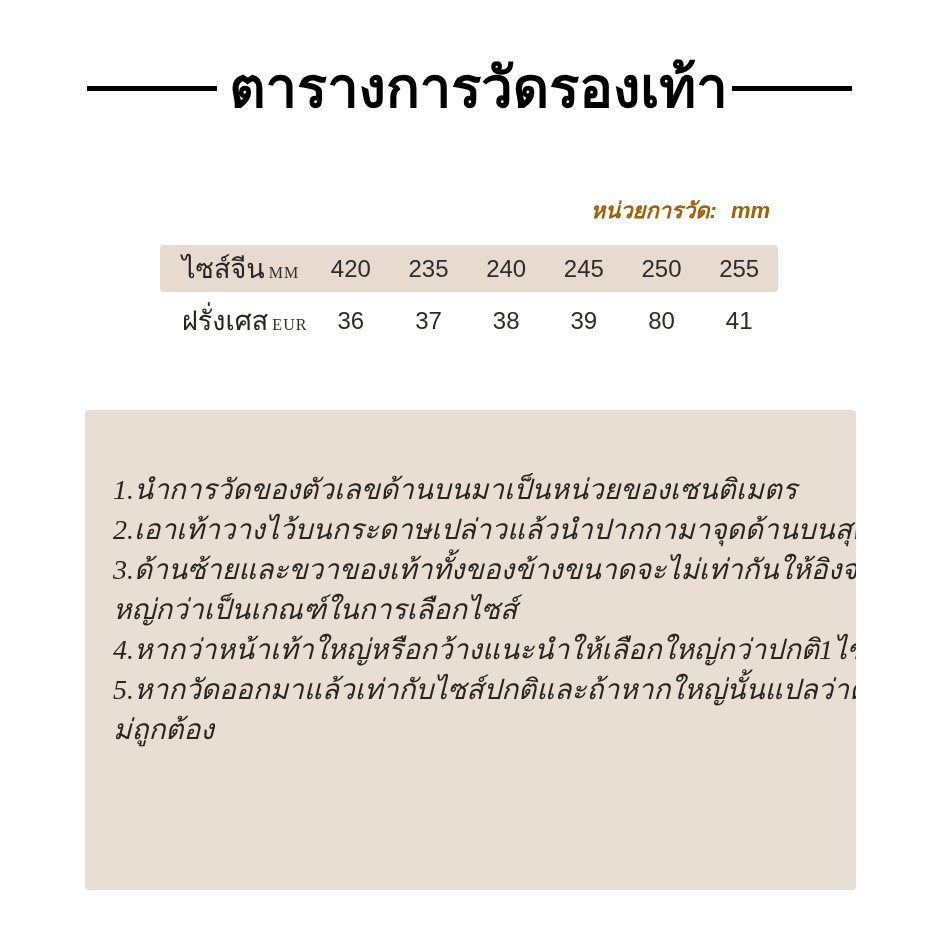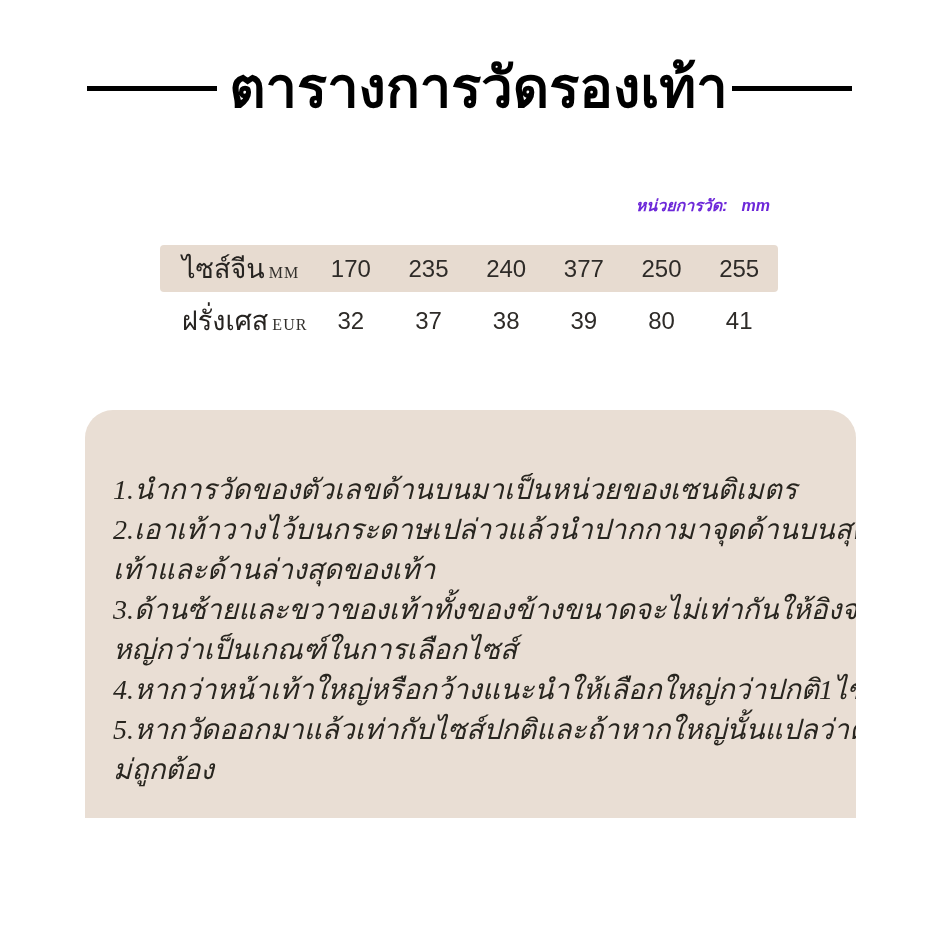--- a/index.html
+++ b/index.html
@@ -1,20 +1,20 @@
 <!DOCTYPE html>
 <html lang="th" style="--row-highlight-bg: #e7dbd0; --note-box-bg: #e9ded4; --text: #1f1f1e;"><head>
 <meta charset="utf-8">
 <style>
   * { margin: 0; padding: 0; box-sizing: border-box; }
   html, body { background: #ffffff; }
   .page {
     position: relative;
     width: 939px;
-    height: 818px;
+    height: 939px;
     background: #ffffff;
     overflow: hidden;
     font-family: "Liberation Serif", "DejaVu Serif", serif;
     color: var(--text, #1f1f1e);
   }
 
   
   .title-row {
     position: absolute;
     top: 48px;
@@ -40,26 +40,26 @@
     line-height: 1;
     white-space: nowrap;
     font-family: "Liberation Serif", "DejaVu Serif", serif;
   }
 
   
   .unit-row {
     position: absolute;
     top: 193px;
     right: 169px;
-    font-size: 16px;
+    font-size: 22px;
     font-weight: 700;
     font-style: italic;
     white-space: nowrap;
     font-family: "Liberation Sans", "DejaVu Sans", sans-serif;
-    color: #6d28d9;
+    color: #a16207;
   }
   .unit-row .unit-value { margin-left: 14px; }
 
   
   .size-table {
     position: absolute;
     top: 245px;
     left: 160px;
     width: 618px;
   }
@@ -96,21 +96,21 @@
   }
 
   
   .note-box {
     position: absolute;
     top: 410px;
     left: 85px;
     width: 771px;
     height: 480px;
     background: var(--note-box-bg, #e9ded4);
-    border-radius: 28px;
+    border-radius: 4px;
     padding: 60px 26px 0 28px;
     overflow: hidden;
   }
   .note-line {
     font-size: 28px;
     font-style: italic;
     line-height: 40px;
     white-space: nowrap;
     color: #28251f;
     font-family: "Liberation Serif", "DejaVu Serif", serif;
@@ -130,46 +130,45 @@
   <div class="unit-row">
     <span class="unit-label">หน่วยการวัด:</span><span class="unit-value">mm</span>
   </div>
 
   <div class="size-table">
 
     <div class="size-row highlight">
       <span class="row-label">
         <span>ไซส์จีน</span><span class="suffix">MM</span>
       </span>
-      <span class="size-cell">170</span>
+      <span class="size-cell">420</span>
       <span class="size-cell">235</span>
       <span class="size-cell">240</span>
-      <span class="size-cell">377</span>
+      <span class="size-cell">245</span>
       <span class="size-cell">250</span>
       <span class="size-cell">255</span>
     </div>
 
     <div class="size-row">
       <span class="row-label">
         <span>ฝรั่งเศส</span><span class="suffix">EUR</span>
       </span>
-      <span class="size-cell">32</span>
+      <span class="size-cell">36</span>
       <span class="size-cell">37</span>
       <span class="size-cell">38</span>
       <span class="size-cell">39</span>
       <span class="size-cell">80</span>
       <span class="size-cell">41</span>
     </div>
 
   </div>
 
   <div class="note-box">
     <p class="note-line">1.นำการวัดของตัวเลขด้านบนมาเป็นหน่วยของเซนติเมตร</p>
     <p class="note-line">2.เอาเท้าวางไว้บนกระดาษเปล่าวแล้วนำปากกามาจุดด้านบนสุดของ</p>
-    <p class="note-line">เท้าและด้านล่างสุดของเท้า</p>
     <p class="note-line">3.ด้านซ้ายและขวาของเท้าทั้งของข้างขนาดจะไม่เท่ากันให้อิงจากด้านที่ใ</p>
     <p class="note-line">หญ่กว่าเป็นเกณฑ์ในการเลือกไซส์</p>
     <p class="note-line">4.หากว่าหน้าเท้าใหญ่หรือกว้างแนะนำให้เลือกใหญ่กว่าปกติ1ไซส์และถ้</p>
     <p class="note-line">5.หากวัดออกมาแล้วเท่ากับไซส์ปกติและถ้าหากใหญ่นั้นแปลว่าตัวเลขไ</p>
     <p class="note-line">ม่ถูกต้อง</p>
   </div>
 
 </div>
 
 </body></html>

